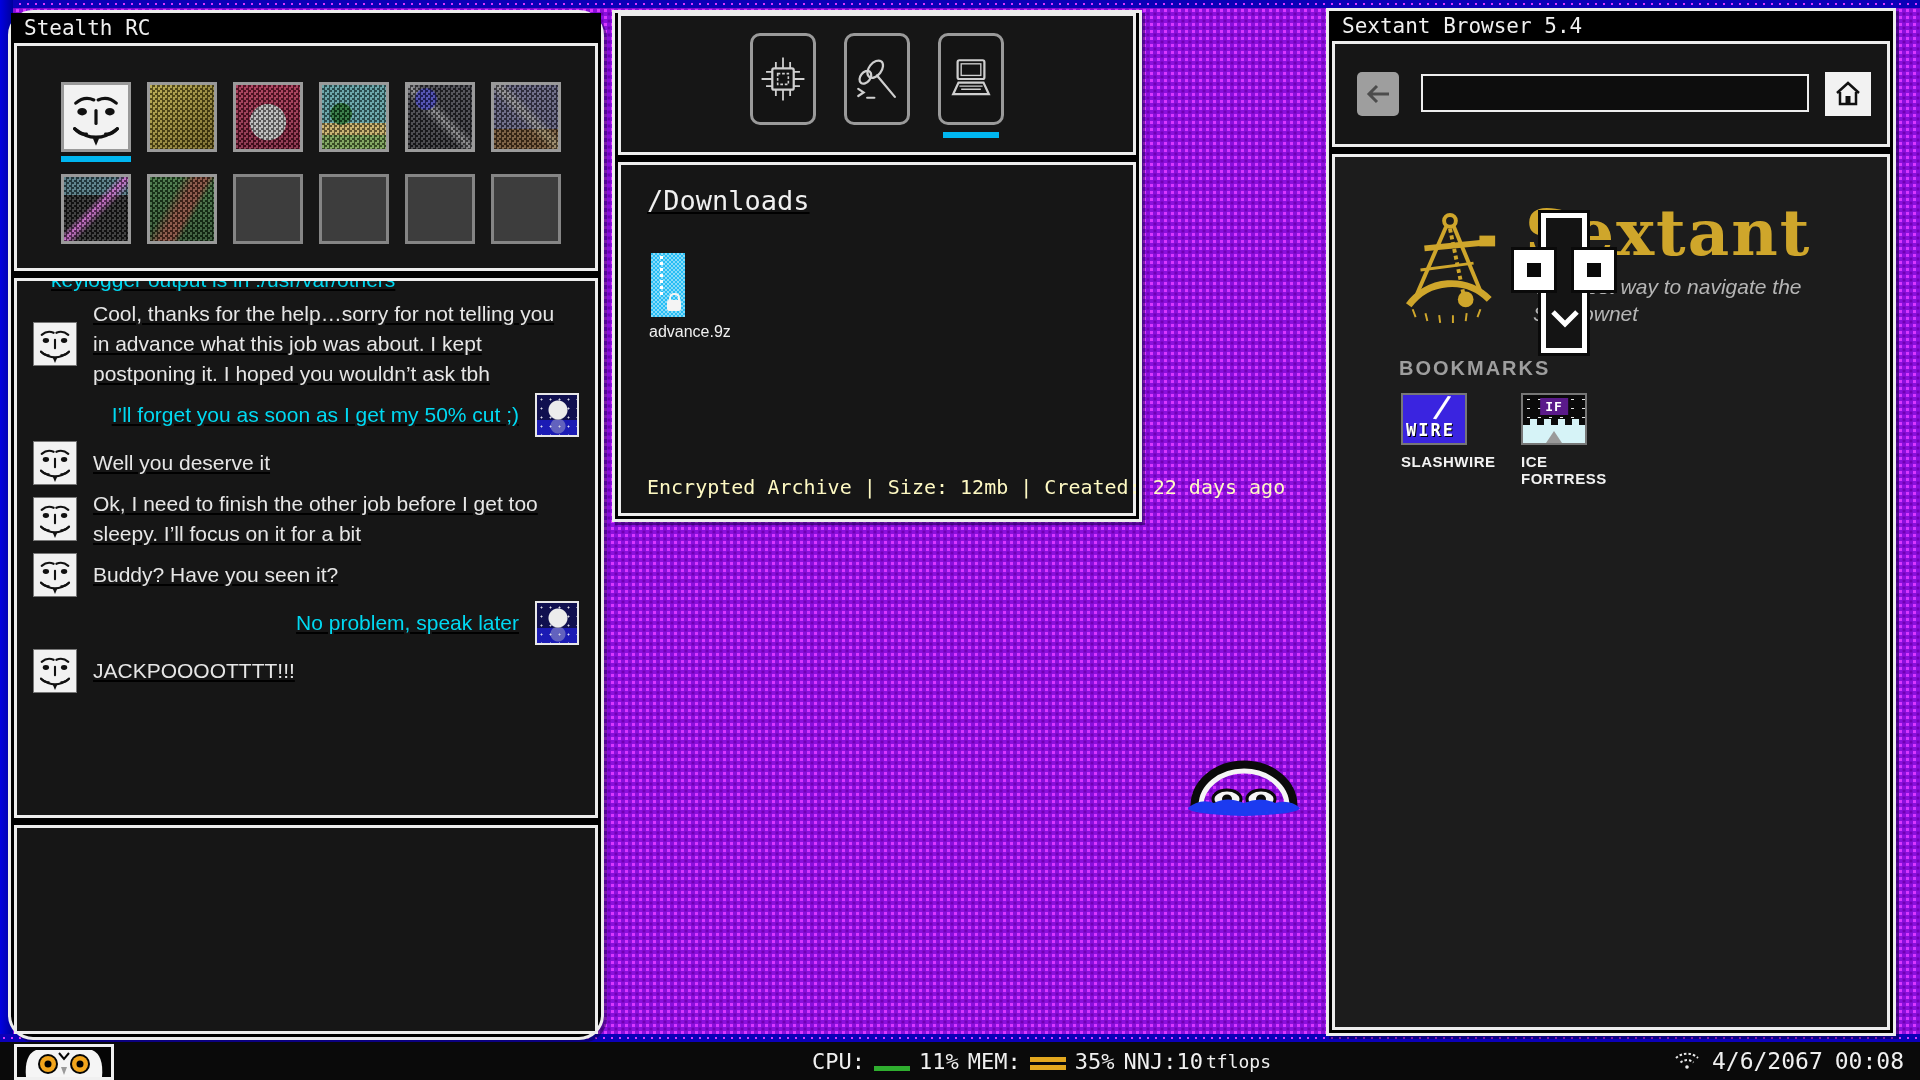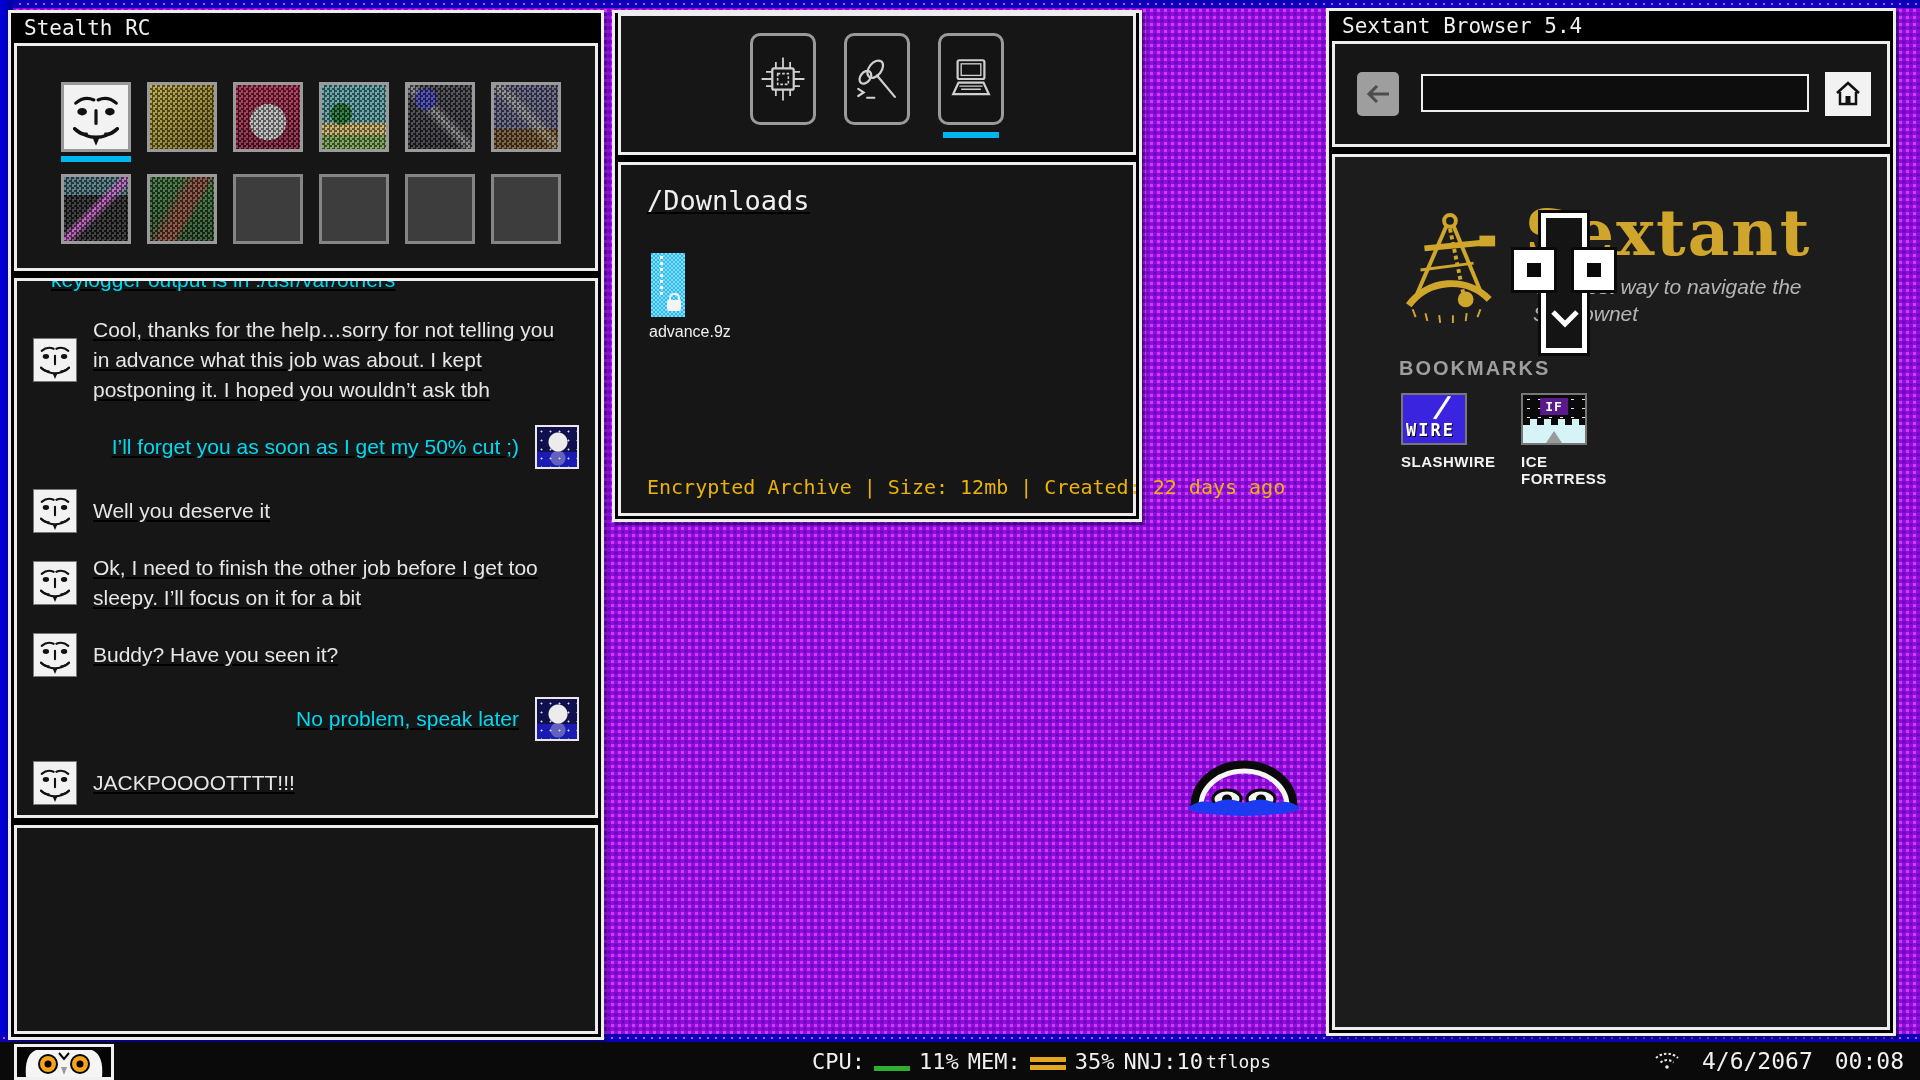--- a/index.html
+++ b/index.html
@@ -18,39 +18,39 @@
     background-color:#0b00b8;background-image:radial-gradient(#d837ff 1.2px,transparent 1.4px);background-size:8px 8px;}
 
   
   .win{position:absolute;background:#000;border:3px solid #ededed;display:flex;flex-direction:column;box-shadow:3px 3px 0 rgba(10,0,60,.45);}
   .titlebar{flex:0 0 30px;display:flex;align-items:center;padding-left:13px;color:#f0f0f0;
     font:21px "DejaVu Sans Mono",monospace;background:#000;}
   .panel{border:3px solid #ededed;background:#161616;margin:0 3px 7px;position:relative;box-sizing:border-box;text-decoration:underline;}
   .panel:last-child{margin-bottom:3px;}
 
   
-  .win-stealth{left:8px;top:10px;width:590px;height:1024px;}
+  .win-stealth{left:8px;top:10px;width:590px;height:1024px;border-radius:25px;}
   .avatar-panel{height:228px;padding:36px 0 0 44px;display:flex;flex-wrap:wrap;gap:22px 16px;align-content:flex-start;}
   .tile{width:70px;height:70px;box-sizing:border-box;border:3px solid #9a9a9a;position:relative;overflow:visible;background:#3d3d3d;}
   .tile svg{display:block;}
   .tile .art{position:absolute;inset:0;}
   .tile .dither{position:absolute;inset:0;background:repeating-conic-gradient(rgba(0,0,0,.5) 0% 25%, rgba(255,255,255,.14) 0% 50%);background-size:5px 5px;}
   .tile .sel{position:absolute;left:-3px;right:-3px;bottom:-13px;height:6px;background:#00b6f0;}
   .av-guy-fawkes{background:#f2f2f2;}
   .av-empty{border-color:#858585;background:#3d3d3d;}
   .av-olive .art{background:linear-gradient(135deg,#b3a23c,#6a5a14);}
   .av-red-cat .art{background:radial-gradient(circle at 50% 58%, #b5b5b5 0 36%, transparent 38%),linear-gradient(#a22848,#7c1c38);}
   .av-beach .art{background:radial-gradient(circle at 30% 45%, #1d6a2d 0 18%, transparent 20%),linear-gradient(#559a9e 0 60%, #c4aa5e 60% 78%, #6f9a4a 78%);}
   .av-night .art{background:radial-gradient(circle at 28% 22%, #3a3aa8 0 15%, transparent 17%),linear-gradient(45deg, transparent 40%, rgba(210,210,210,.5) 50%, transparent 60%),linear-gradient(#3c3c44,#2c2c30);}
   .av-haze .art{background:linear-gradient(45deg, transparent 42%, rgba(200,200,160,.45) 52%, transparent 62%),linear-gradient(#5a5878 0 68%, #6a4a2a 68%);}
   .av-pink-streak .art{background:linear-gradient(135deg, transparent 42%, #c45cc4 50%, transparent 60%),linear-gradient(#47707a 0 28%, #232323 28%);}
   .av-forest .art{background:linear-gradient(120deg, transparent 32%, #7a4030 46% 58%, transparent 66%),linear-gradient(#356a35,#234723);}
 
   .chat-panel{height:540px;overflow:hidden;padding:0 16px;}
-  .msg{display:flex;align-items:center;gap:16px;margin-top:20px;
+  .msg{display:flex;align-items:center;gap:16px;margin-top:4px;
     font:21px/30px "Liberation Sans",sans-serif;color:#e6e6e6;}
   .msg .bubble{max-width:478px;}
   .msg.out{justify-content:flex-end;color:#00d9f2;}
   .msg.out .bubble{text-align:right;}
   .msg.clipped{margin-top:-16px;justify-content:flex-start;color:#00d9f2;padding-left:18px;}
   .av{flex:0 0 44px;width:44px;height:44px;background:#f2f2f2;border:1px solid #777;box-sizing:border-box;}
   .moon-av{flex:0 0 44px;width:44px;height:44px;box-sizing:border-box;border:2px solid #e8e8e8;
     background:
       radial-gradient(circle at 21px 15px, #ececec 0 9px, transparent 10px),
       radial-gradient(circle at 21px 31px, rgba(205,205,205,.4) 0 7px, transparent 8px),
@@ -67,21 +67,21 @@
   .tool .tsel{position:absolute;left:50%;bottom:-16px;transform:translateX(-50%);width:56px;height:6px;background:#00b6f0;}
   .files{flex:1;padding:20px 26px;}
   .path-heading{font:27px "DejaVu Sans Mono",monospace;color:#f0f0f0;}
   .file{position:absolute;left:28px;top:88px;width:76px;text-align:left;}
   .zip{width:34px;height:64px;background:#27bdf4;position:relative;margin-left:2px;}
   .zip .zdither{position:absolute;inset:0;background:repeating-conic-gradient(rgba(255,255,255,.9) 0% 25%, transparent 0% 50%);background-size:4px 4px;opacity:.5;}
   .zip .zipline{position:absolute;left:9px;top:3px;bottom:22px;width:0;border-left:3px dotted #fff;}
   .zip .lock{position:absolute;right:4px;bottom:6px;width:14px;height:11px;background:#f4f4f4;border-radius:2px;}
   .zip .lock::before{content:"";position:absolute;left:2px;top:-7px;width:7px;height:7px;border:2.5px solid #f4f4f4;border-bottom:none;border-radius:5px 5px 0 0;}
   .fname{margin-top:6px;font:16px "Liberation Sans",sans-serif;color:#f0f0f0;}
-  .mcp-status{position:absolute;left:26px;bottom:14px;font:20px "DejaVu Sans Mono",monospace;color:#eab308;white-space:pre;}
+  .mcp-status{position:absolute;left:26px;bottom:14px;font:20px "DejaVu Sans Mono",monospace;color:#fef9c3;white-space:pre;}
 
   
   .win-browser{left:1326px;top:8px;width:564px;height:1022px;}
   .nav{height:106px;}
   .back-btn{position:absolute;left:22px;top:28px;width:42px;height:44px;background:#9e9e9e;border-radius:5px;
     display:flex;align-items:center;justify-content:center;}
   .url{position:absolute;left:86px;top:30px;width:388px;height:38px;box-sizing:border-box;background:#0d0d0d;
     border:2px solid #ededed;color:#eee;font:18px "DejaVu Sans Mono",monospace;padding:0 8px;outline:none;}
   .home-btn{position:absolute;right:16px;top:28px;width:46px;height:44px;background:#f2f2f2;
     display:flex;align-items:center;justify-content:center;}
@@ -118,21 +118,21 @@
   
   .taskbar{position:absolute;left:0;top:1042px;width:100%;height:38px;background:#0a0a0a;}
   .owl-btn{position:absolute;left:14px;top:2px;width:100px;height:36px;border:3px solid #f0f0f0;background:#050505;
     box-sizing:border-box;overflow:hidden;}
   .stats{position:absolute;left:812px;top:0;height:38px;display:flex;align-items:center;gap:9px;
     font:22px "DejaVu Sans Mono",monospace;color:#f0f0f0;}
   .bar-cpu{width:36px;height:5px;background:#2fae2f;margin-top:14px;}
   .membars{display:flex;flex-direction:column;gap:3px;margin-top:4px;}
   .membars i{display:block;width:36px;height:5px;background:#e3a81f;}
   .nnj-unit{font-size:18px;margin-left:-6px;}
-  .tright{position:absolute;right:16px;top:0;height:38px;display:flex;align-items:center;gap:22px;
+  .tright{position:absolute;right:16px;top:0;height:38px;display:flex;align-items:center;gap:12px;
     font:23px "DejaVu Sans Mono",monospace;color:#f0f0f0;}
 </style>
 </head>
 <body>
 
 <div class="desktop">
   <div class="strip-top"></div>
   <div class="edge-left"></div>
   <div class="strip-bottom"></div>
 

